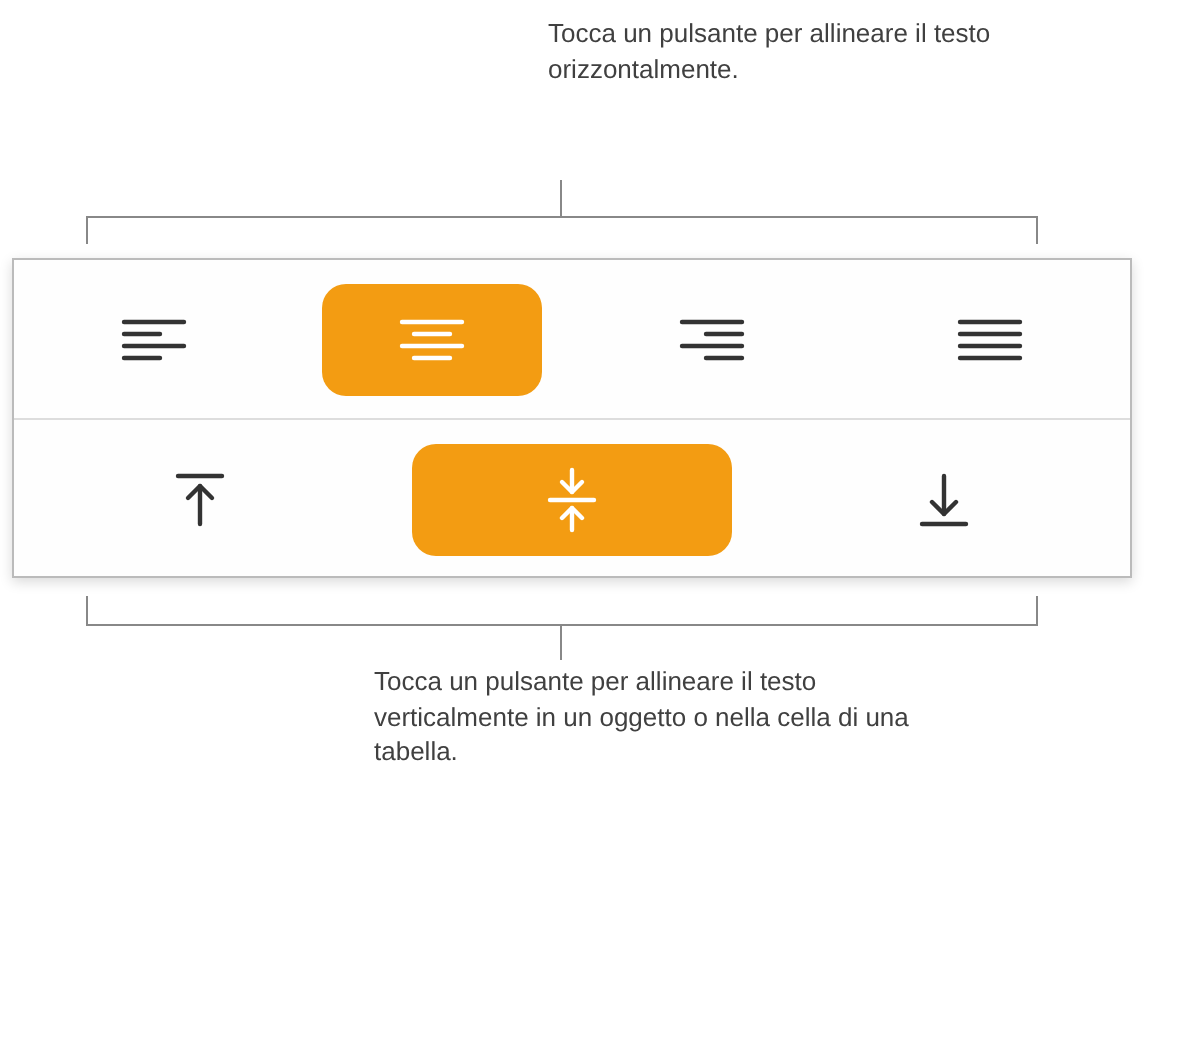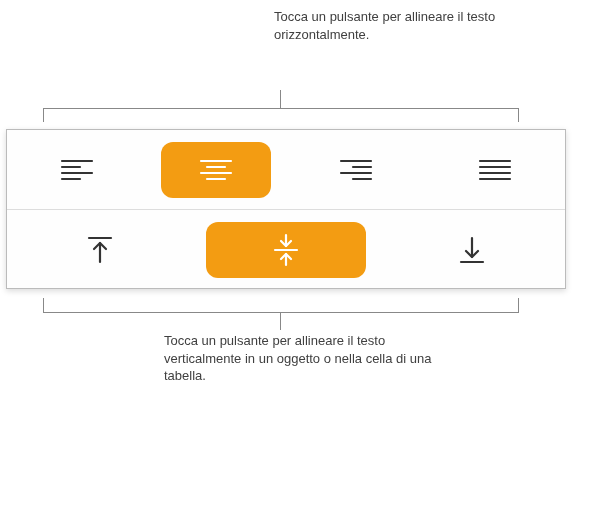--- a/index.html
+++ b/index.html
@@ -15,21 +15,21 @@
     font-size: 13px;
     line-height: 1.35;
     color: #404040;
   }
   .callout-top {
     left: 274px;
     top: 8px;
     width: 290px;
   }
   .callout-bottom {
-    left: 164px;
+    left: 187px;
     top: 332px;
     width: 290px;
   }
   
   .lead {
     position: absolute;
     background: #888;
   }
   .lead-top-h { top: 108px; left: 43px; width: 476px; height: 1px; }
   .lead-top-l { top: 108px; left: 43px; width: 1px; height: 14px; }

